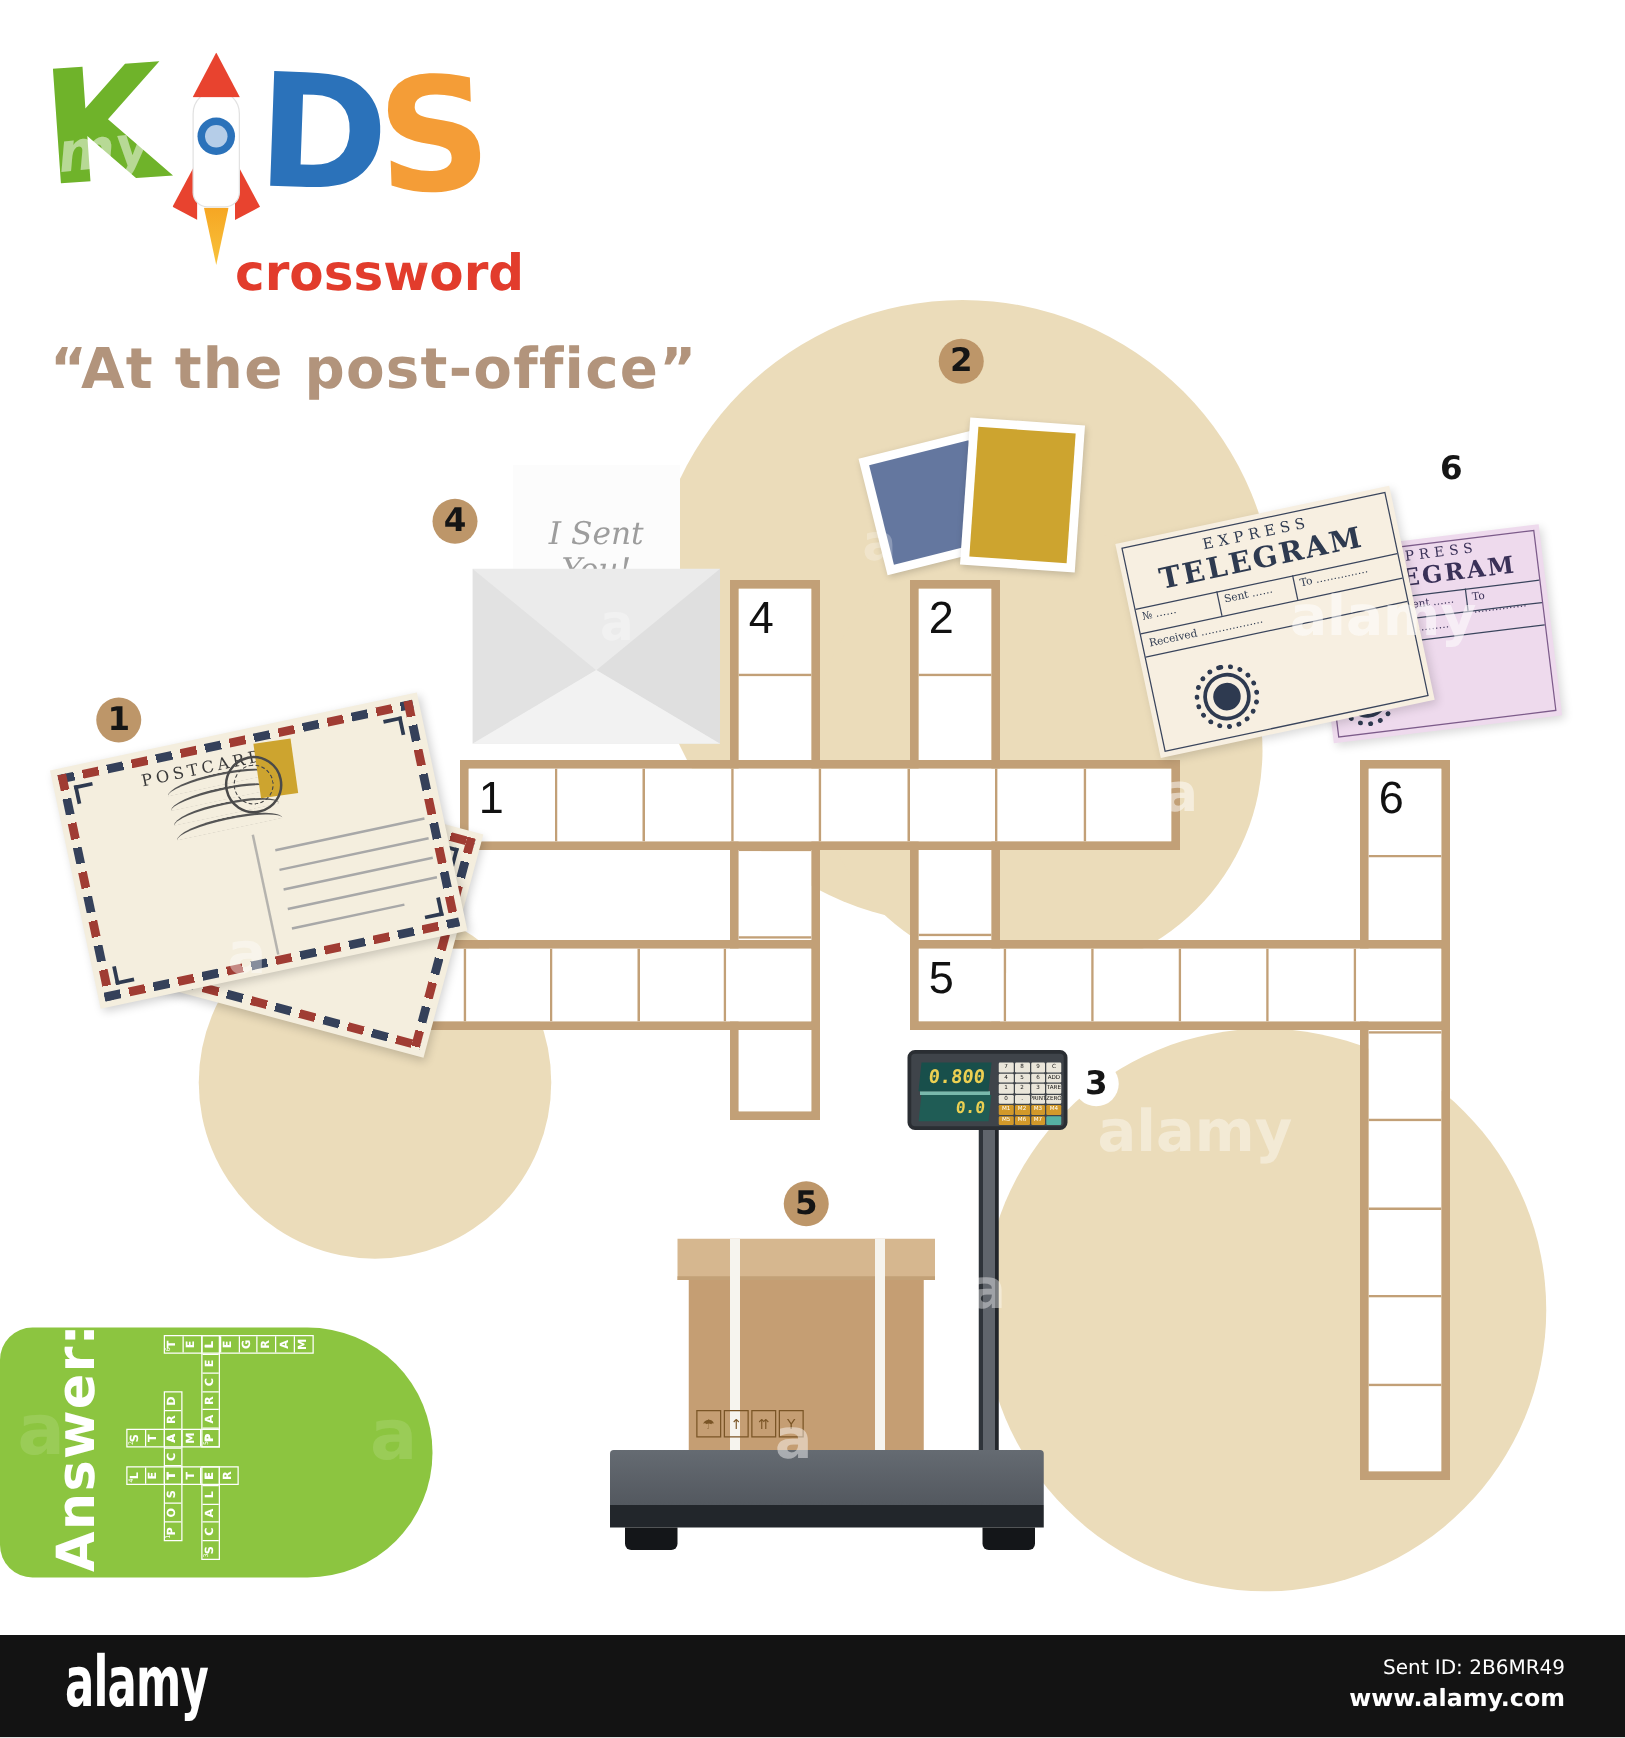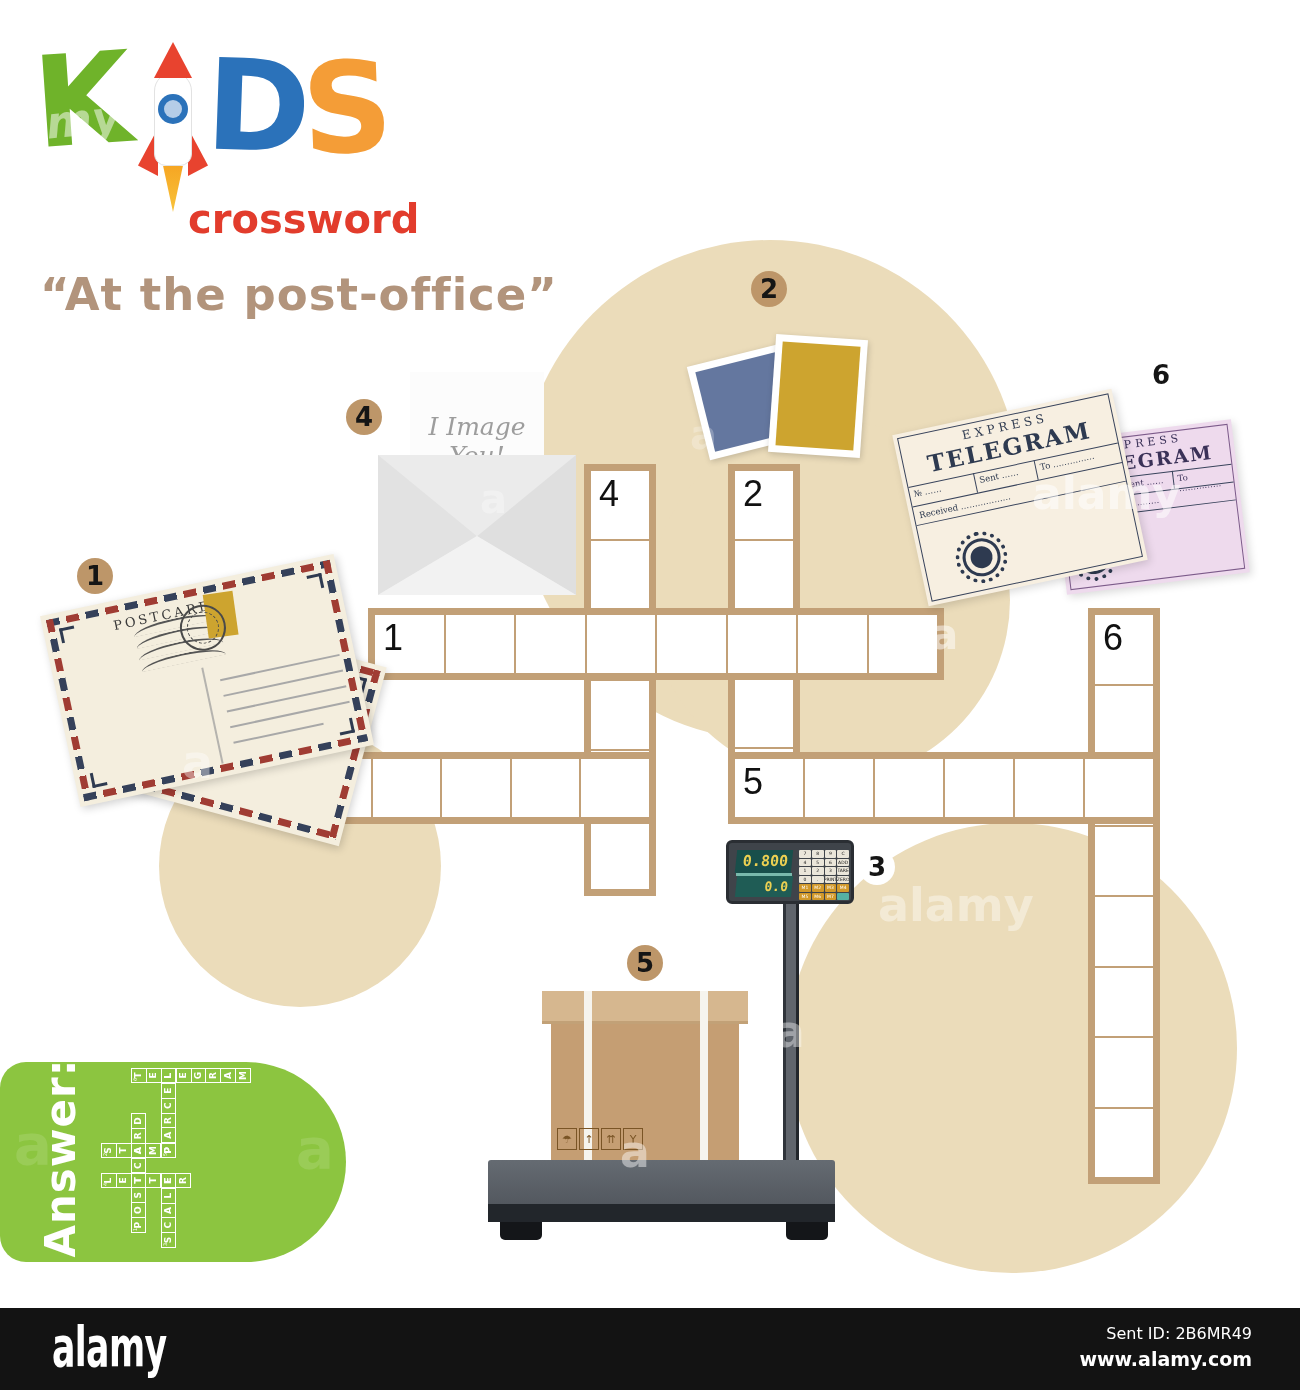--- a/index.html
+++ b/index.html
@@ -292,21 +292,21 @@
     <div class="pm" style="left:134px;top:22px;width:46px;height:46px;"></div>
     <div class="divline" style="left:147px;top:84px;width:2px;height:98px;"></div>
     <div class="addr" style="left:163px;top:99px;width:122px;"></div>
     <div class="addr" style="left:163px;top:115px;width:122px;"></div>
     <div class="addr" style="left:163px;top:131px;width:122px;"></div>
     <div class="addr" style="left:163px;top:147px;width:122px;"></div>
     <div class="addr" style="left:163px;top:163px;width:92px;"></div>
   </div>
 
   <div id="env-letter">
-    <div class="l1">I Image</div>
+    <div class="l1">I Sent</div>
     <div class="l2">You!</div>
   </div>
   <div id="env-body"></div>
   <div class="env-tri" id="env-fl"></div>
   <div class="env-tri" id="env-fr"></div>
   <div class="env-tri" id="env-fb"></div>
 
   <div class="stamp" id="stamp-blue">
       <div class="ink"></div>
     </div>

